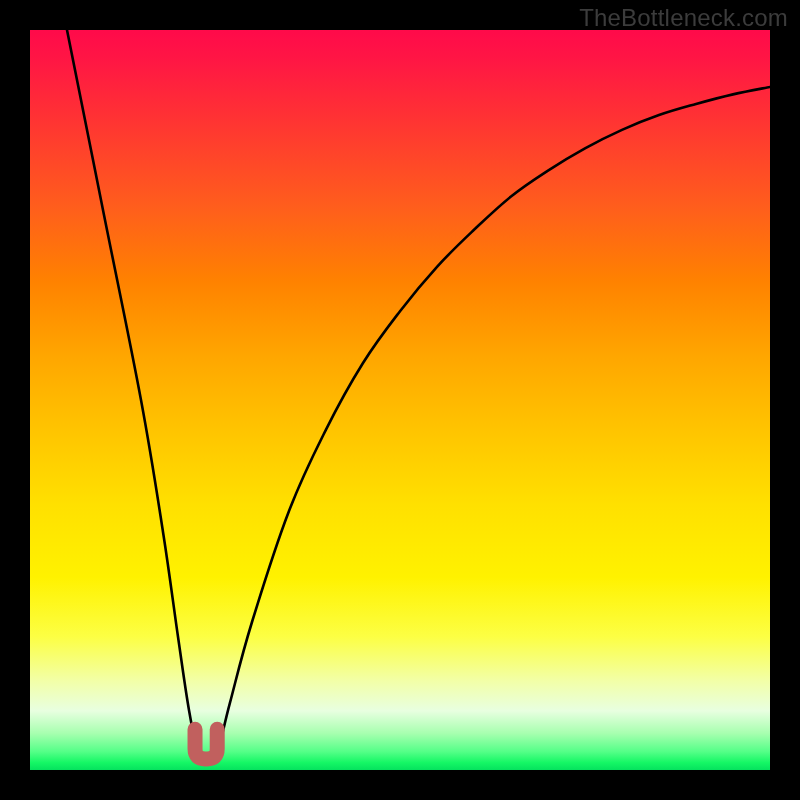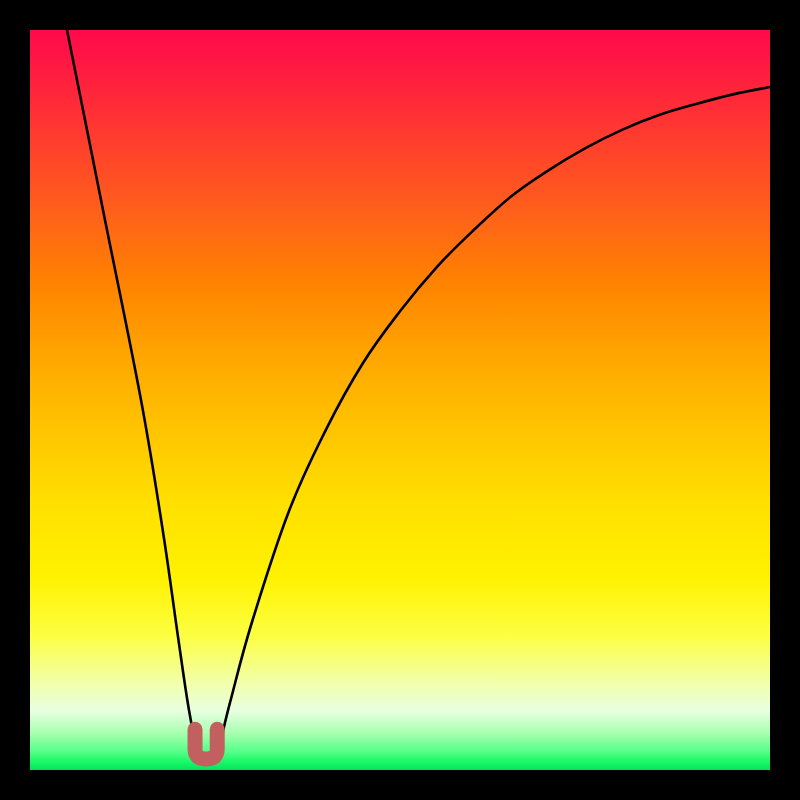--- a/index.html
+++ b/index.html
@@ -50,20 +50,21 @@
   svg.curves {
     position: absolute;
     inset: 0;
     z-index: 3;
   }
 </style>
 </head>
 <body>
 
 <div class="frame">
+  <div class="watermark">TheBottleneck.com</div>
   <div class="plot-area">
     <div class="gradient-bg"></div>
     <svg class="curves" viewBox="0 0 740 740" preserveAspectRatio="none">
       <path id="curve-path" fill="none" stroke="#000" stroke-width="2.6" stroke-linecap="round" stroke-linejoin="round" d="M 37.00 0.00 C 43.66 33.30, 60.68 118.40, 74.00 185.00 C 87.32 251.60, 100.34 312.72, 111.00 370.00 C 121.66 427.28, 126.54 460.58, 133.20 503.20 C 139.86 545.82, 143.34 574.83, 148.00 606.80 C 152.66 638.77, 155.37 659.49, 159.10 680.80 C 162.83 702.11, 165.39 715.88, 168.72 725.20 C 172.05 734.52, 174.40 732.60, 177.60 732.60 C 180.80 732.60, 182.48 735.86, 186.48 725.20 C 190.48 714.54, 193.41 697.38, 199.80 673.40 C 206.19 649.42, 211.34 626.63, 222.00 592.00 C 232.66 557.37, 245.68 515.63, 259.00 481.00 C 272.32 446.37, 282.68 426.24, 296.00 399.60 C 309.32 372.96, 319.68 354.31, 333.00 333.00 C 346.32 311.69, 356.68 298.52, 370.00 281.20 C 383.32 263.88, 393.68 251.45, 407.00 236.80 C 420.32 222.15, 430.68 212.45, 444.00 199.80 C 457.32 187.15, 467.68 177.16, 481.00 166.50 C 494.32 155.84, 504.68 149.26, 518.00 140.60 C 531.32 131.94, 541.68 125.73, 555.00 118.40 C 568.32 111.07, 578.68 105.89, 592.00 99.90 C 605.32 93.91, 615.68 89.76, 629.00 85.10 C 642.32 80.44, 652.68 77.73, 666.00 74.00 C 679.32 70.27, 689.68 67.44, 703.00 64.38 C 716.32 61.32, 733.34 58.31, 740.00 56.98"></path>
       <path id="min-marker" fill="none" stroke="#c1605e" stroke-width="15" stroke-linecap="round" stroke-linejoin="round" d="M 165.02 699.30 L 165.02 718.81 Q 165.02 728.90 175.11 728.90 L 177.13 728.90 Q 187.22 728.90 187.22 718.81 L 187.22 699.30"></path>
     </svg>
   </div>
 </div>
 
 </body></html>

